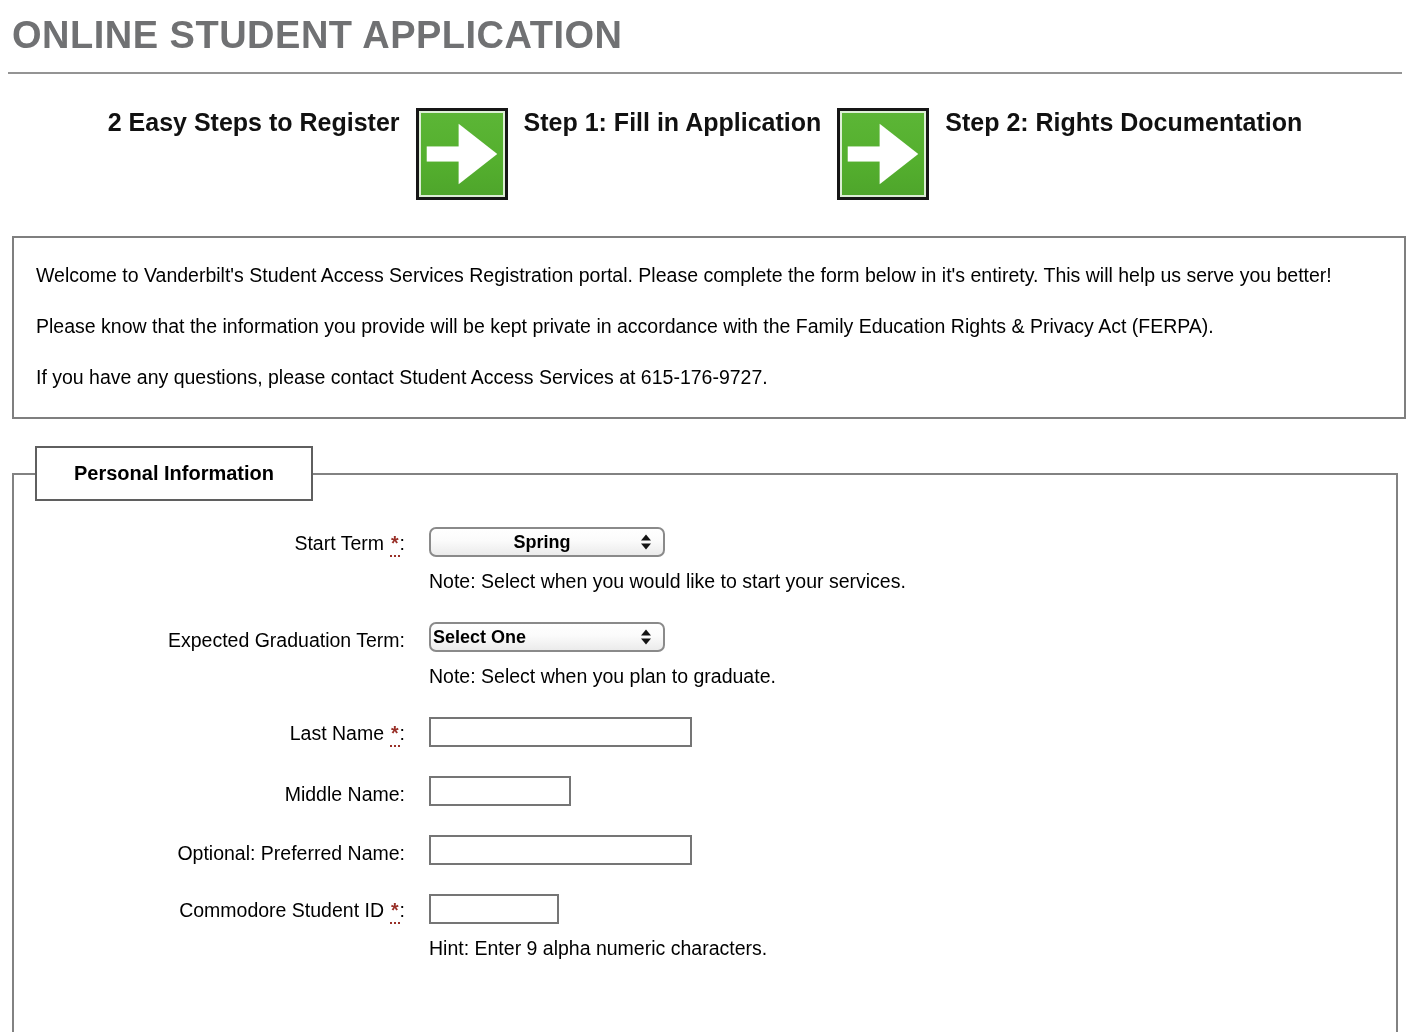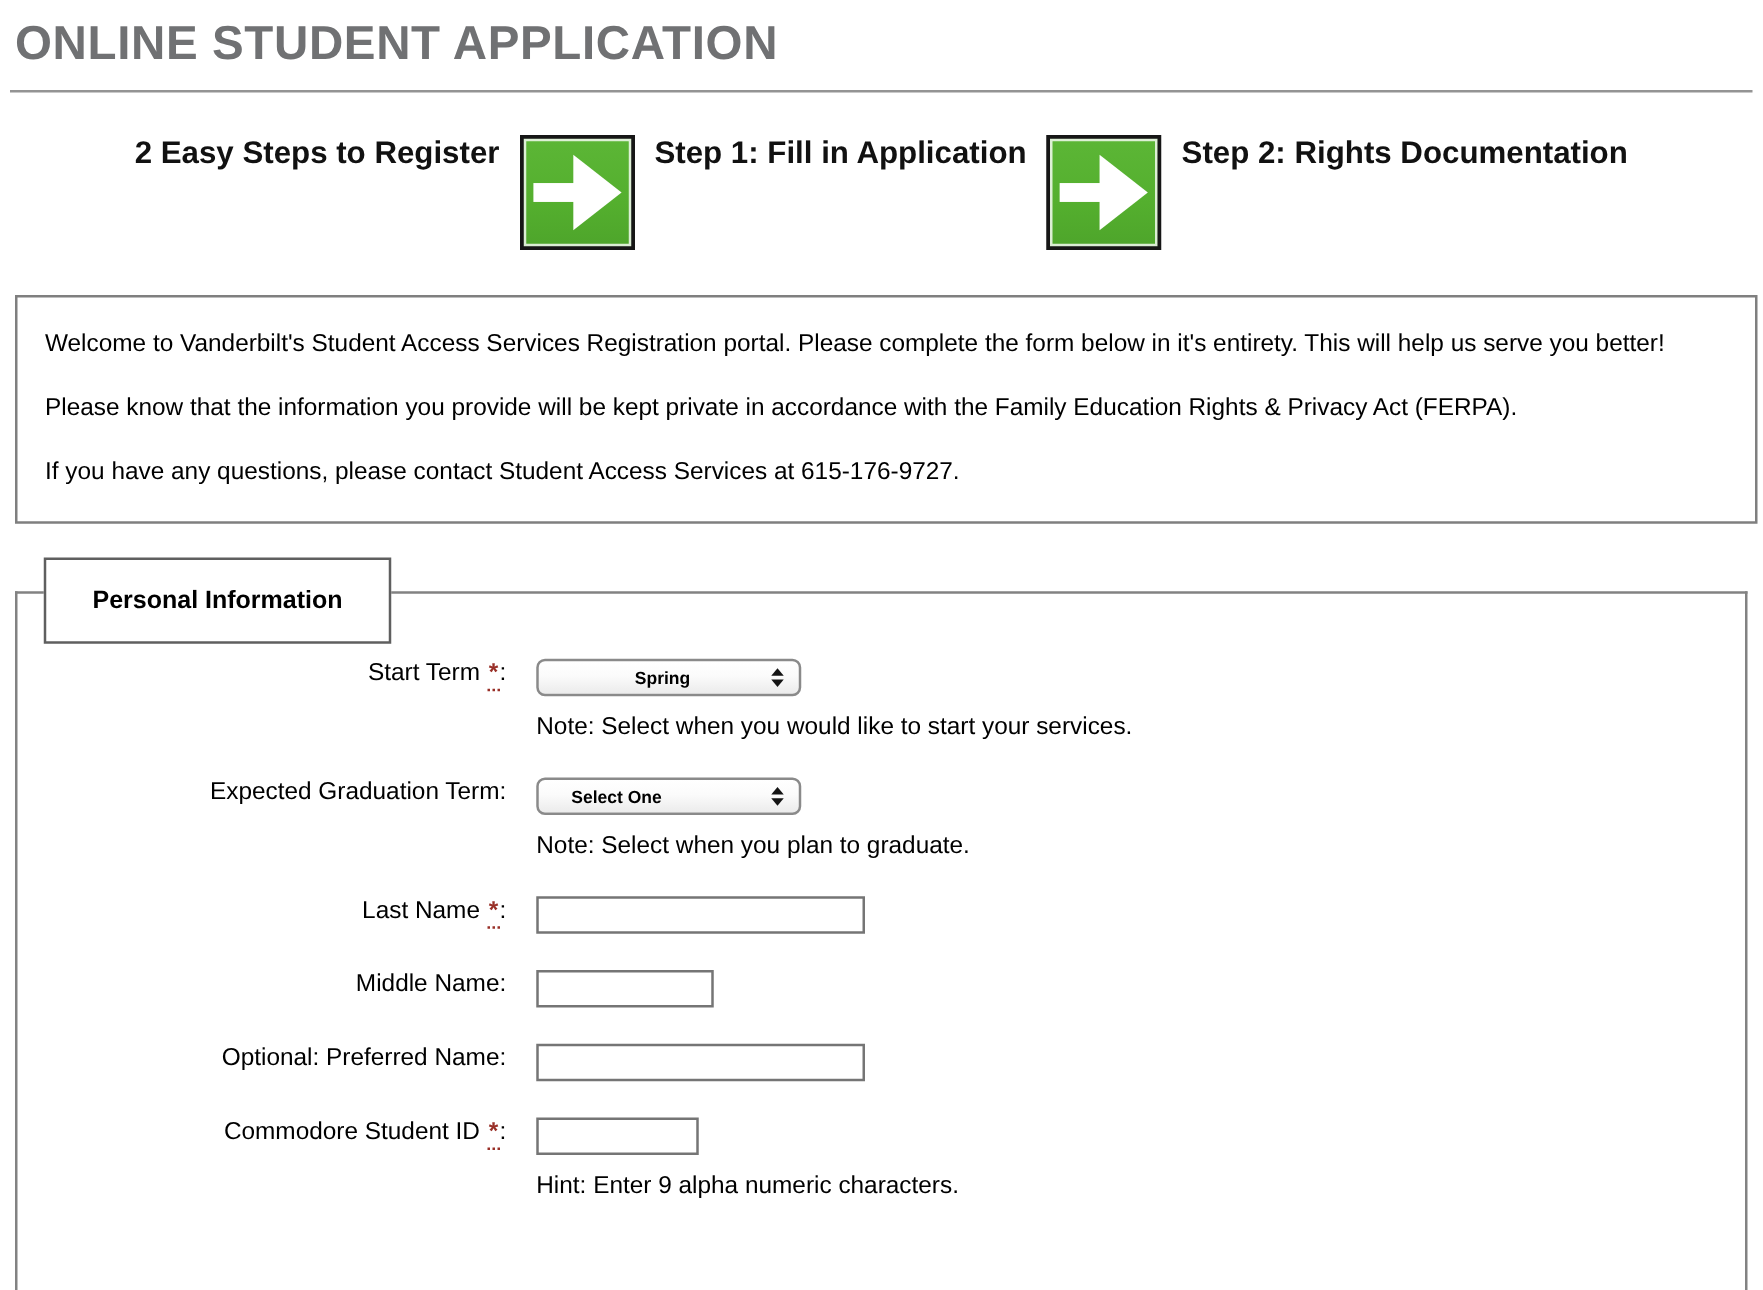--- a/index.html
+++ b/index.html
@@ -64,31 +64,31 @@
     position: relative;
     margin: 54px 12px 0 12px;
     border: 2px solid #828282;
     border-bottom: none;
     height: 560px;
     padding-top: 52px;
   }
   .legend-box {
     position: absolute;
     top: -29px; left: 21px;
-    width: 278px; height: 69px;
+    width: 278px; height: 55px;
     background: #ffffff;
     border: 2px solid #5f5f5f;
     display: flex;
     align-items: center;
     justify-content: center;
     font-size: 20px;
     font-weight: bold;
   }
   
-  .row { display: flex; align-items: flex-start; }
+  .row { display: flex; align-items: flex-end; }
   .group { margin-bottom: 29px; }
   .row.spaced { margin-bottom: 29px; }
   .lcol {
     width: 391px;
     text-align: right;
     font-size: 19.5px;
     white-space: nowrap;
   }
   .fcol { margin-left: 24px; }
   .req {
@@ -101,33 +101,33 @@
     line-height: 1;
   }
   .note {
     margin-left: 415px;
     margin-top: 13px;
     font-size: 19.5px;
   }
   
   .mac-select {
     position: relative;
-    width: 212px; height: 30px;
+    width: 236px; height: 30px;
     border: 2px solid #8a8a8a;
     border-radius: 7px;
     background: linear-gradient(180deg, #ffffff 0%, #fbfbfb 45%, #ebebeb 100%);
     display: flex;
     align-items: center;
-    font-size: 14px;
+    font-size: 18px;
     font-weight: bold;
     cursor: default;
   }
   .mac-select .sel-value { flex: 1; }
   .mac-select.centered .sel-value { text-align: center; padding-right: 10px; }
-  .mac-select.lefted .sel-value { text-align: left; padding-left: 26px; }
+  .mac-select.lefted .sel-value { text-align: left; padding-left: 2px; }
   .sel-arrows {
     position: absolute;
     right: 12px; top: 50%;
     transform: translateY(-50%);
     display: flex;
     flex-direction: column;
     gap: 3px;
   }
   .tri-up {
     width: 0; height: 0;

